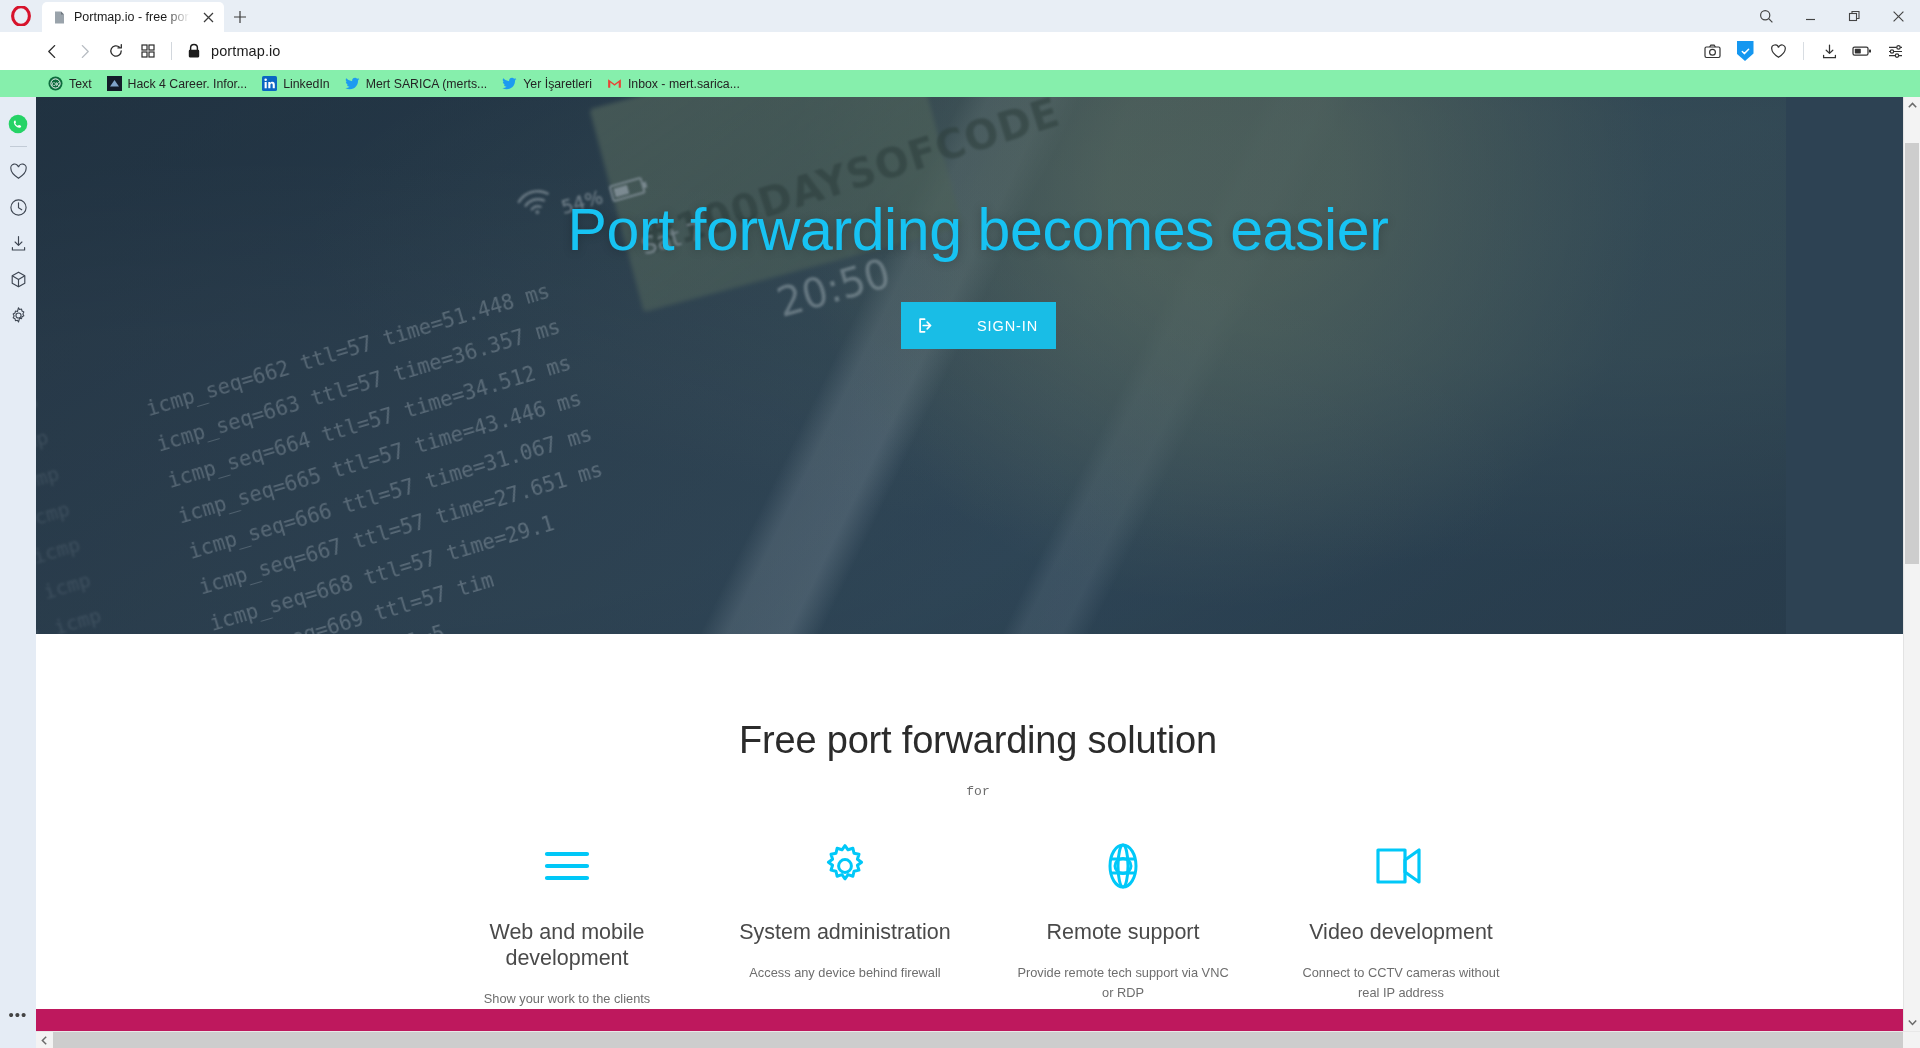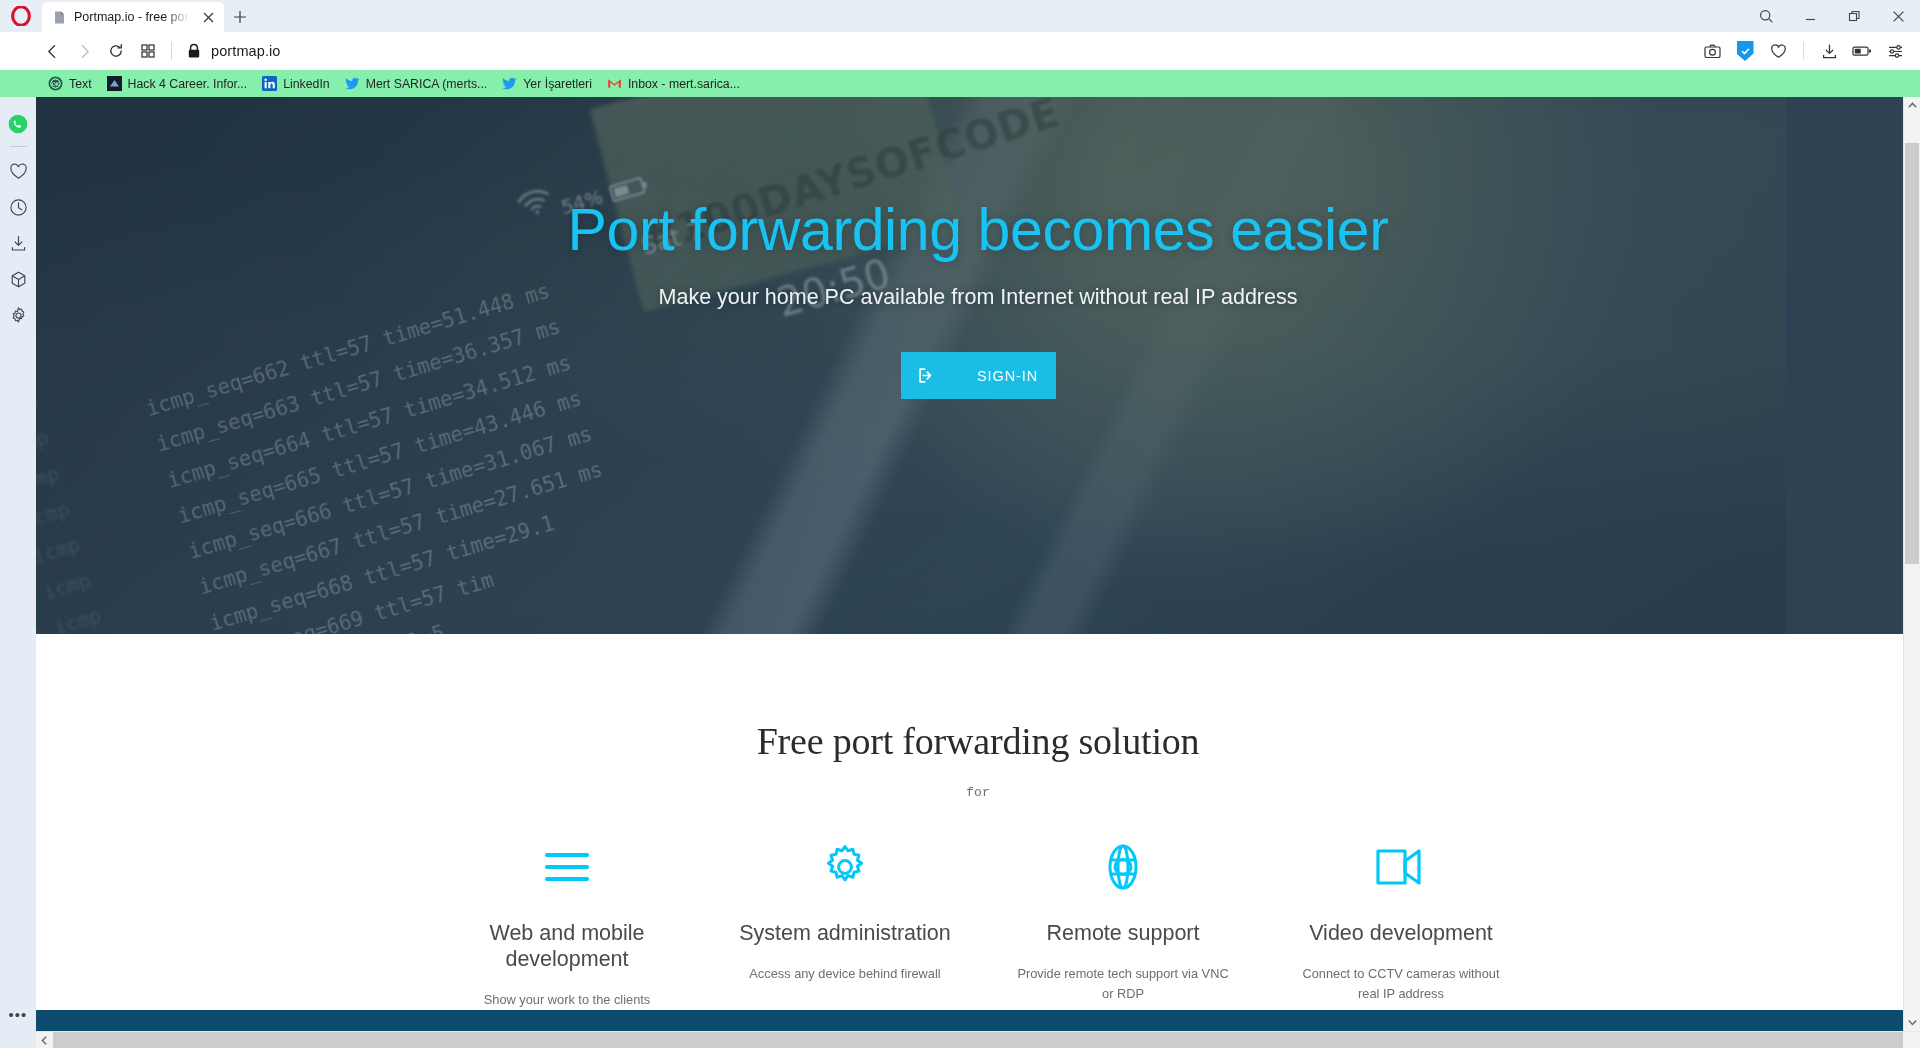--- a/index.html
+++ b/index.html
@@ -78,21 +78,21 @@
 
   .sidebar {
     width: 36px; background: #e5ecf5; display:flex; flex-direction:column;
     align-items:center; padding-top: 9px; flex:0 0 36px; position:relative;
   }
   .sb-item { width: 30px; height: 36px; display:flex; align-items:center; justify-content:center; border-radius:5px; }
   .sb-divider { width: 17px; height: 1px; background: #c2cbd6; margin: 4px 0 6px; }
   .sb-bottom { position:absolute; bottom: 26px; left:0; width:36px; display:flex; justify-content:center; }
 
   
-  .page { flex: 1 1 auto; position: relative; background:#0c4a6e; overflow: hidden; display:flex; flex-direction:column; }
+  .page { flex: 1 1 auto; position: relative; background:#be185d; overflow: hidden; display:flex; flex-direction:column; }
   .page-scroll { flex:1 1 auto; position:relative; overflow:hidden; }
 
   .hero {
     position: relative; height: 537px; width: 100%;
     background: #2d4253; overflow: hidden;
   }
   
   .hero-photo {
     position:absolute; inset:0 134px 0 0;
     background:
@@ -162,21 +162,21 @@
     text-shadow: 0 1px 8px rgba(0,0,0,.30);
   }
   .signin-btn{
     margin-top: 42px; width: 155px; height: 47px; background: #19bde6; border:none;
     display:flex; align-items:center; justify-content:center; gap: 11px; cursor:pointer;
   }
   .signin-label{ color:#fff; font-size: 14.5px; letter-spacing: .9px; margin-left: 32px; }
 
   
   .lower{ background:#fff; padding-top: 85px; }
-  .lower-h2{ text-align:center; font-size: 38px; color:#2b2b2b; font-weight: 400; letter-spacing:-.2px;font-family:Liberation Serif, serif;}
+  .lower-h2{ text-align:center; font-size: 38px; color:#2b2b2b; font-weight: 400; letter-spacing:-.2px;}
   .lower-for{ text-align:center; font-size: 13px; color:#6d6d6d; margin-top: 22px; font-family: Liberation Mono, monospace;}
   .cards{
     display:flex; gap: 0; margin-top: 38px; padding: 0 380px; margin-left: 12px;
   }
   .card{ flex:1 1 0; display:flex; flex-direction:column; align-items:center; padding: 0 14px;}
   .card-ico{ height: 58px; display:flex; align-items:center; justify-content:center; }
   .card-title{ margin-top: 24px; font-size: 21.5px; color:#4a4a4a; text-align:center; font-weight:400; line-height:1.22;}
   .card-desc{ margin-top: 18px; font-size: 12.8px; color:#6e6e6e; text-align:center; line-height:1.55; max-width: 215px;}
 
   
@@ -476,21 +476,20 @@
 icmp_seq=668 ttl=57 time=29.1
 icmp_seq=669 ttl=57 tim
 icmp_seq=670 ttl=5
 icmp_seq=671 tt</div>
           </div>
           <div class="hero-scrim"></div>
           <div class="hero-right"></div>
 
           <div class="hero-inner">
             <h1 class="hero-h1">Port forwarding becomes easier</h1>
-            <p class="hero-sub">Make your home PC available from Internet without real IP address</p>
             <button class="signin-btn">
               <span style="display:flex;align-items:center;">
                 <svg width="16" height="15" viewBox="0 0 16 15">
                   <path d="M6.6 1.2H2.1v12.6h4.5" fill="none" stroke="#fff" stroke-width="1.7" stroke-linecap="round" stroke-linejoin="round"></path>
                   <path d="M9.2 4.2l3.4 3.3-3.4 3.3M5.2 7.5h7.1" fill="none" stroke="#fff" stroke-width="1.7" stroke-linecap="round" stroke-linejoin="round"></path>
                 </svg>
               </span>
               <span class="signin-label">SIGN-IN</span>
             </button>
           </div>

